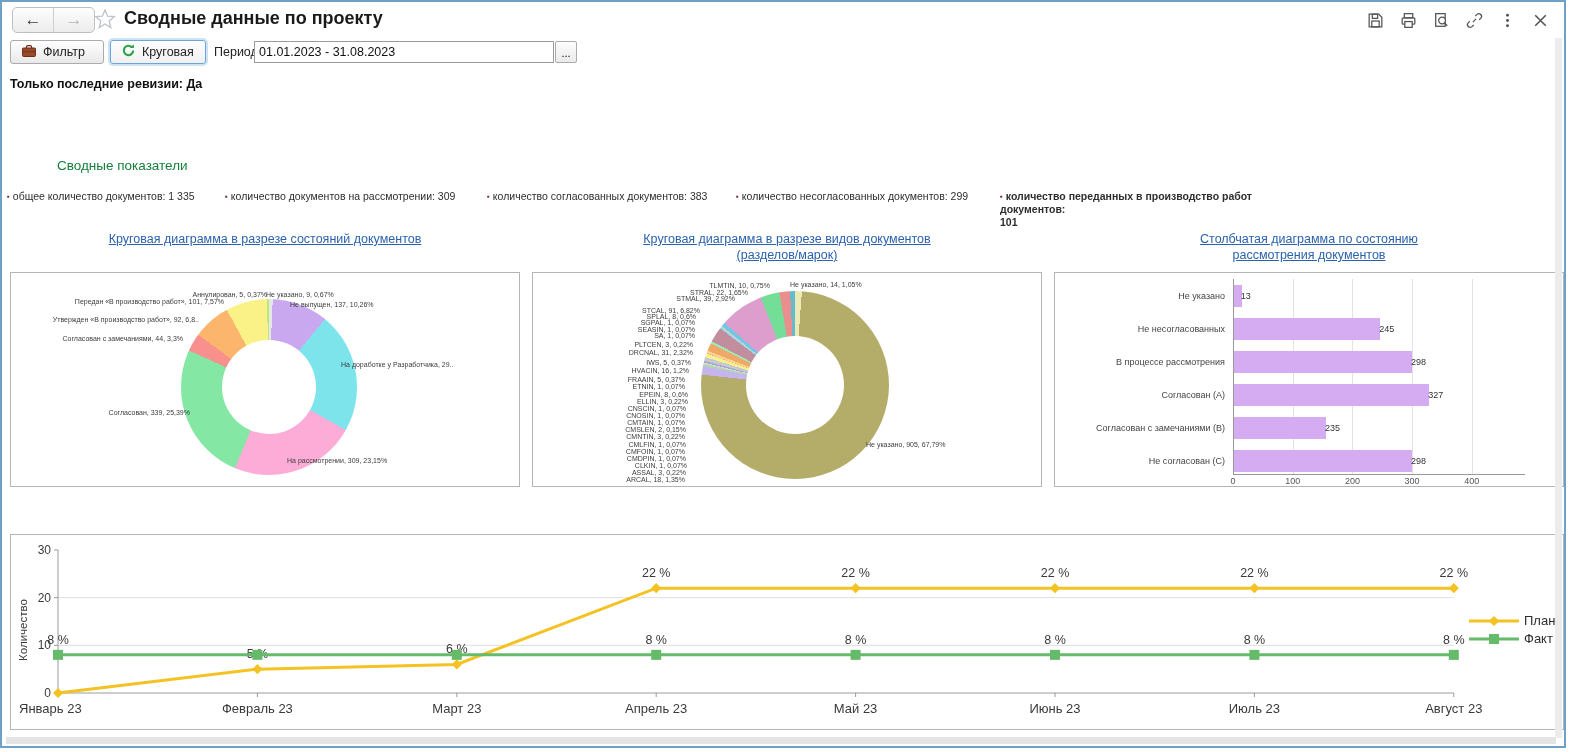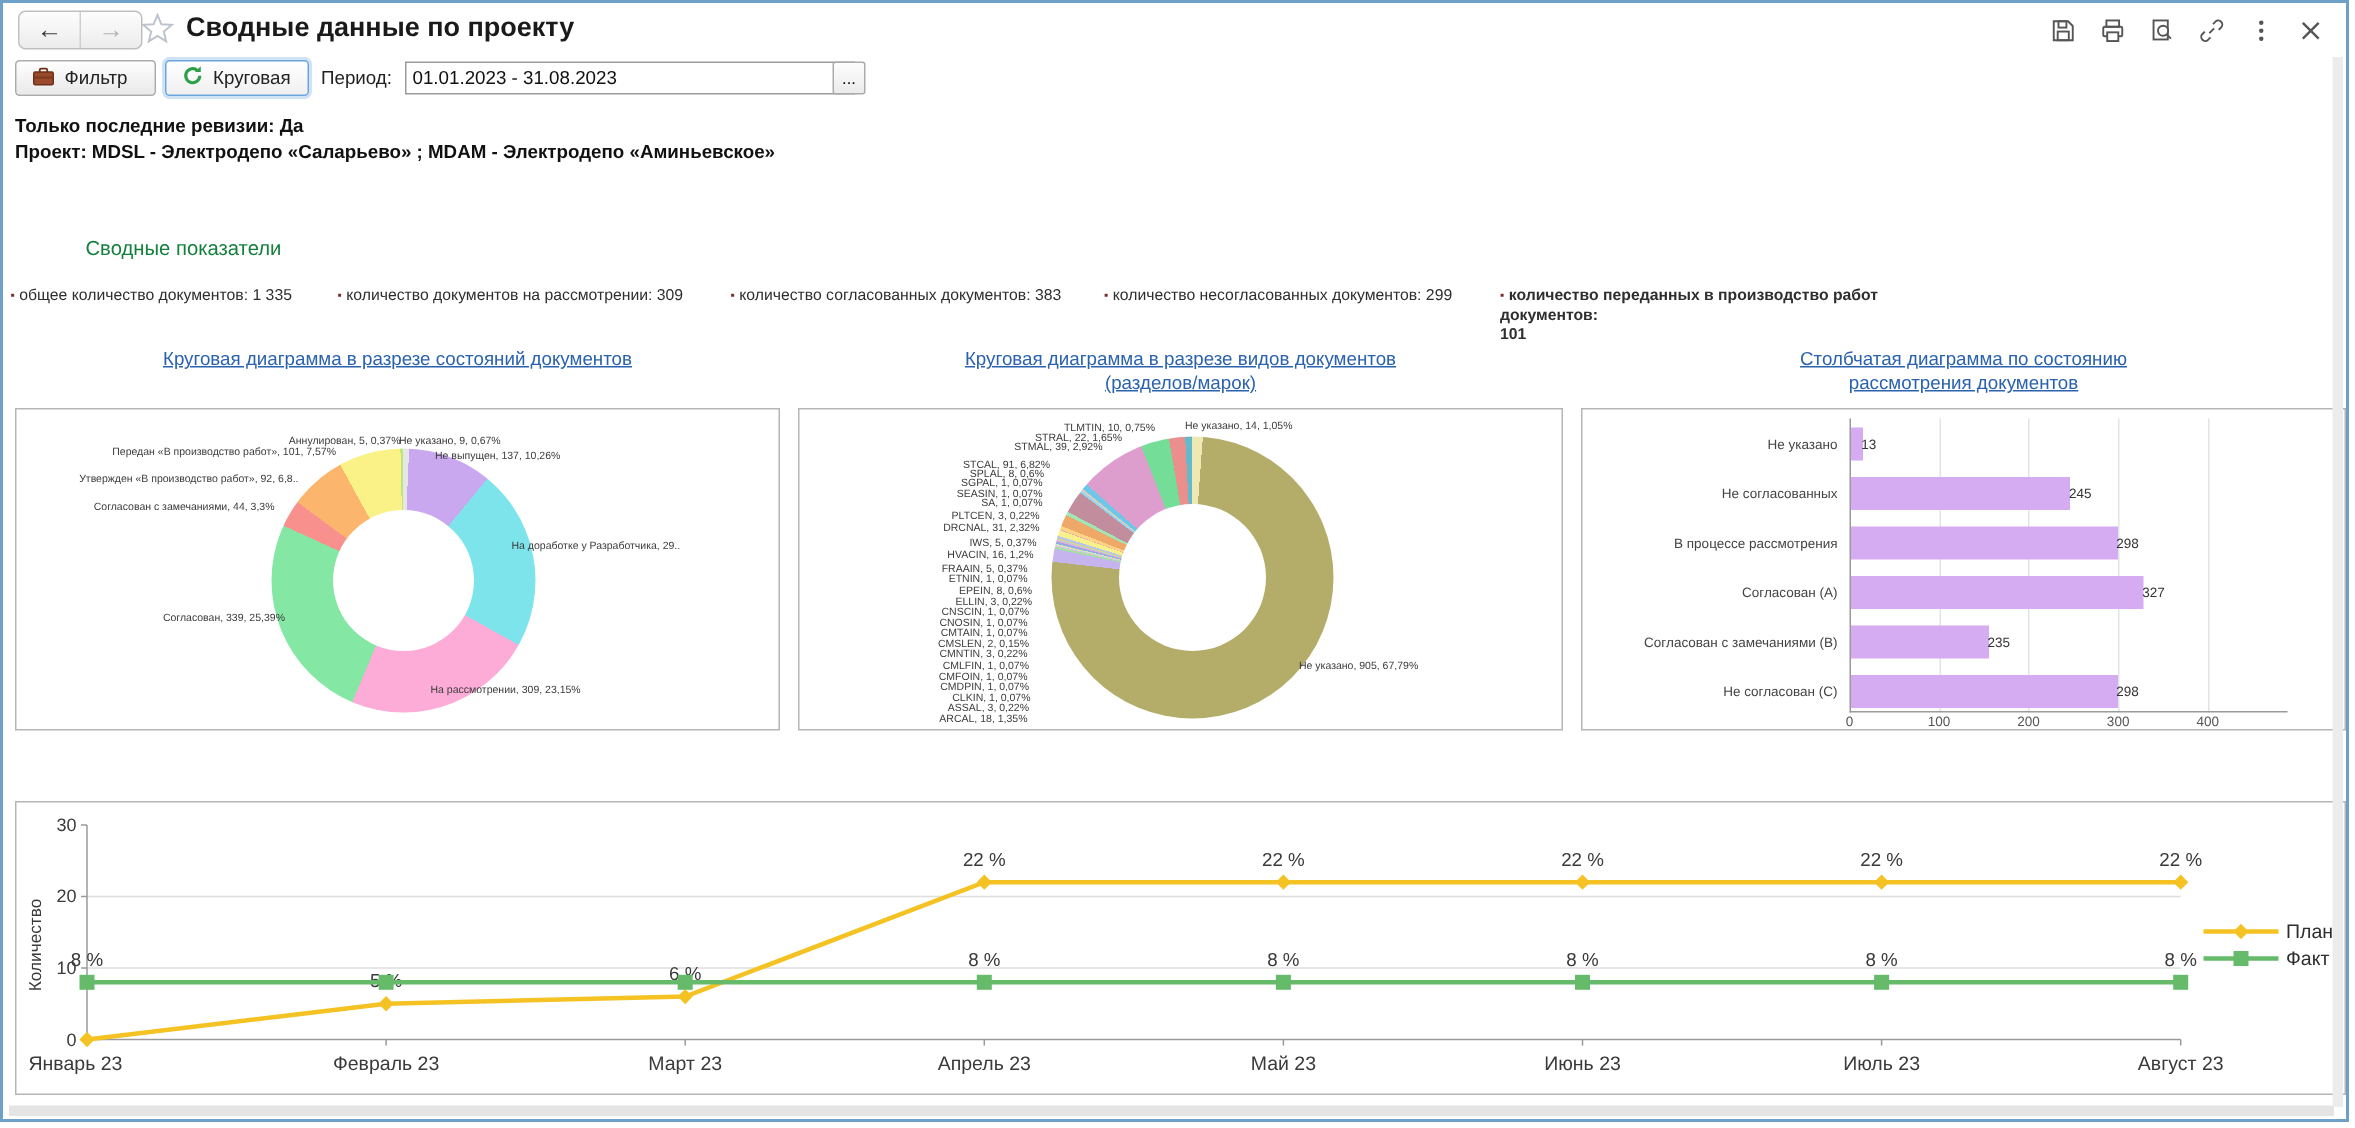--- a/index.html
+++ b/index.html
@@ -14,21 +14,21 @@
   .star{left:92px;top:6px;}
   .title{left:122px;top:6px;font-size:18px;font-weight:bold;color:#1a1a1a;white-space:nowrap;}
   .hicons{right:14px;top:8px;display:flex;gap:13px;align-items:center;}
   .hicon{width:20px;height:20px;display:flex;align-items:center;justify-content:center;cursor:pointer;}
   .hicon svg{stroke:#555;fill:none;stroke-width:1.2;}
   
   .btn{height:24px;display:inline-flex;align-items:center;gap:6px;padding:0 10px;border:1px solid #ababab;border-radius:3px;background:linear-gradient(#fefefe,#e9e9e9);font-size:12.5px;color:#222;cursor:pointer;box-sizing:border-box;}
   .btn.filter{left:8px;top:38px;width:94px;}
   .btn.refresh{left:108px;top:38px;width:96px;border:1px solid #6aa6dc;box-shadow:0 0 0 2px #cfe3f5;background:linear-gradient(#ffffff,#f0f0f0);}
   .periodlabel{left:212px;top:43px;font-size:12.5px;color:#222;}
-  .periodinput{left:268px;top:39px;width:300px;height:22px;border:1px solid #9b9b9b;font-size:12.5px;padding:0 4px;box-sizing:border-box;font-family:"Liberation Sans",sans-serif;color:#111;}
+  .periodinput{left:252px;top:39px;width:300px;height:22px;border:1px solid #9b9b9b;font-size:12.5px;padding:0 4px;box-sizing:border-box;font-family:"Liberation Sans",sans-serif;color:#111;}
   .morebtn{left:553px;top:39px;width:22px;height:22px;border:1px solid #ababab;border-radius:2px;background:linear-gradient(#fdfdfd,#ebebeb);font-size:11px;display:flex;align-items:flex-end;justify-content:center;cursor:pointer;box-sizing:border-box;padding-bottom:3px;}
   .filterinfo{left:8px;top:74px;font-size:12.5px;font-weight:bold;color:#111;line-height:17px;}
   .sumhead{left:55px;top:156px;font-size:13.5px;color:#15803d;}
   .metric{position:absolute;top:188px;font-size:10.5px;color:#2e2e2e;line-height:13px;max-width:300px;}
   .metric .b{color:#7b2b2b;font-size:8px;vertical-align:1px;margin-right:3px;}
   
   .chartlink{font-size:12.5px;color:#2a62ad;text-decoration:underline;text-align:center;line-height:16px;cursor:pointer;}
   .panel{position:absolute;border:1px solid #b5b5b5;background:#fff;box-sizing:border-box;}
   .pielabel{position:absolute;font-size:7px;color:#3c3c3c;white-space:nowrap;}
   .ring{position:absolute;border-radius:50%;}
@@ -121,21 +121,20 @@
         </svg>
     </span>
     <span>Круговая</span>
   </div>
   <div class="abs periodlabel">Период:</div>
   <input class="abs periodinput" value="01.01.2023 - 31.08.2023" style="">
   <div class="abs morebtn">...</div>
 
   <div class="abs filterinfo">
     <div>Только последние ревизии: Да</div>
-    <div>Проект: MDSL - Электродепо «Саларьево» ; MDAM - Электродепо «Аминьевское»</div>
   </div>
 
   <div class="abs sumhead">Сводные показатели</div>
   <div id="metrics">
       <div class="metric" style="left: 5px;"><span class="b">▪</span>общее количество документов: 1 335</div>
       <div class="metric" style="left: 223px;"><span class="b">▪</span>количество документов на рассмотрении: 309</div>
       <div class="metric" style="left: 485px;"><span class="b">▪</span>количество согласованных документов: 383</div>
       <div class="metric" style="left: 734px;"><span class="b">▪</span>количество несогласованных документов: 299</div>
       <div class="metric" style="left: 998px; font-weight: bold;"><span class="b">▪</span>количество переданных в производство работ документов:<div>101</div></div>
     </div>
@@ -198,21 +197,21 @@
       <div class="bartick" style="left: 297.4px; top: 203px;">200</div>
       <div class="gridv" style="left: 357.1px; top: 6px; height: 196px;"></div>
       <div class="bartick" style="left: 357.1px; top: 203px;">300</div>
       <div class="gridv" style="left: 416.8px; top: 6px; height: 196px;"></div>
       <div class="bartick" style="left: 416.8px; top: 203px;">400</div>
       <div class="baraxis" style="left: 178px; top: 201px; width: 292px; height: 1px;"></div>
       <div class="baraxis" style="left: 178px; top: 6px; width: 1px; height: 196px;"></div>
       <div class="barcat" style="left: 10px; top: 18px;">Не указано</div>
       <div class="bar" style="left: 179px; top: 12px; width: 7.761px; background: rgb(213, 171, 242);"></div>
       <div class="barval" style="left: 185.761px; top: 18px;">13</div>
-      <div class="barcat" style="left: 10px; top: 51px;">Не согласованных</div>
+      <div class="barcat" style="left: 10px; top: 51px;">Не несогласованных</div>
       <div class="bar" style="left: 179px; top: 45px; width: 146.265px; background: rgb(213, 171, 242);"></div>
       <div class="barval" style="left: 324.265px; top: 51px;">245</div>
       <div class="barcat" style="left: 10px; top: 84px;">В процессе рассмотрения</div>
       <div class="bar" style="left: 179px; top: 78px; width: 177.906px; background: rgb(213, 171, 242);"></div>
       <div class="barval" style="left: 355.906px; top: 84px;">298</div>
       <div class="barcat" style="left: 10px; top: 117px;">Согласован (A)</div>
       <div class="bar" style="left: 179px; top: 111px; width: 195.219px; background: rgb(213, 171, 242);"></div>
       <div class="barval" style="left: 373.219px; top: 117px;">327</div>
       <div class="barcat" style="left: 10px; top: 150px;">Согласован с замечаниями (B)</div>
       <div class="bar" style="left: 179px; top: 144px; width: 91.938px; background: rgb(213, 171, 242);"></div>

